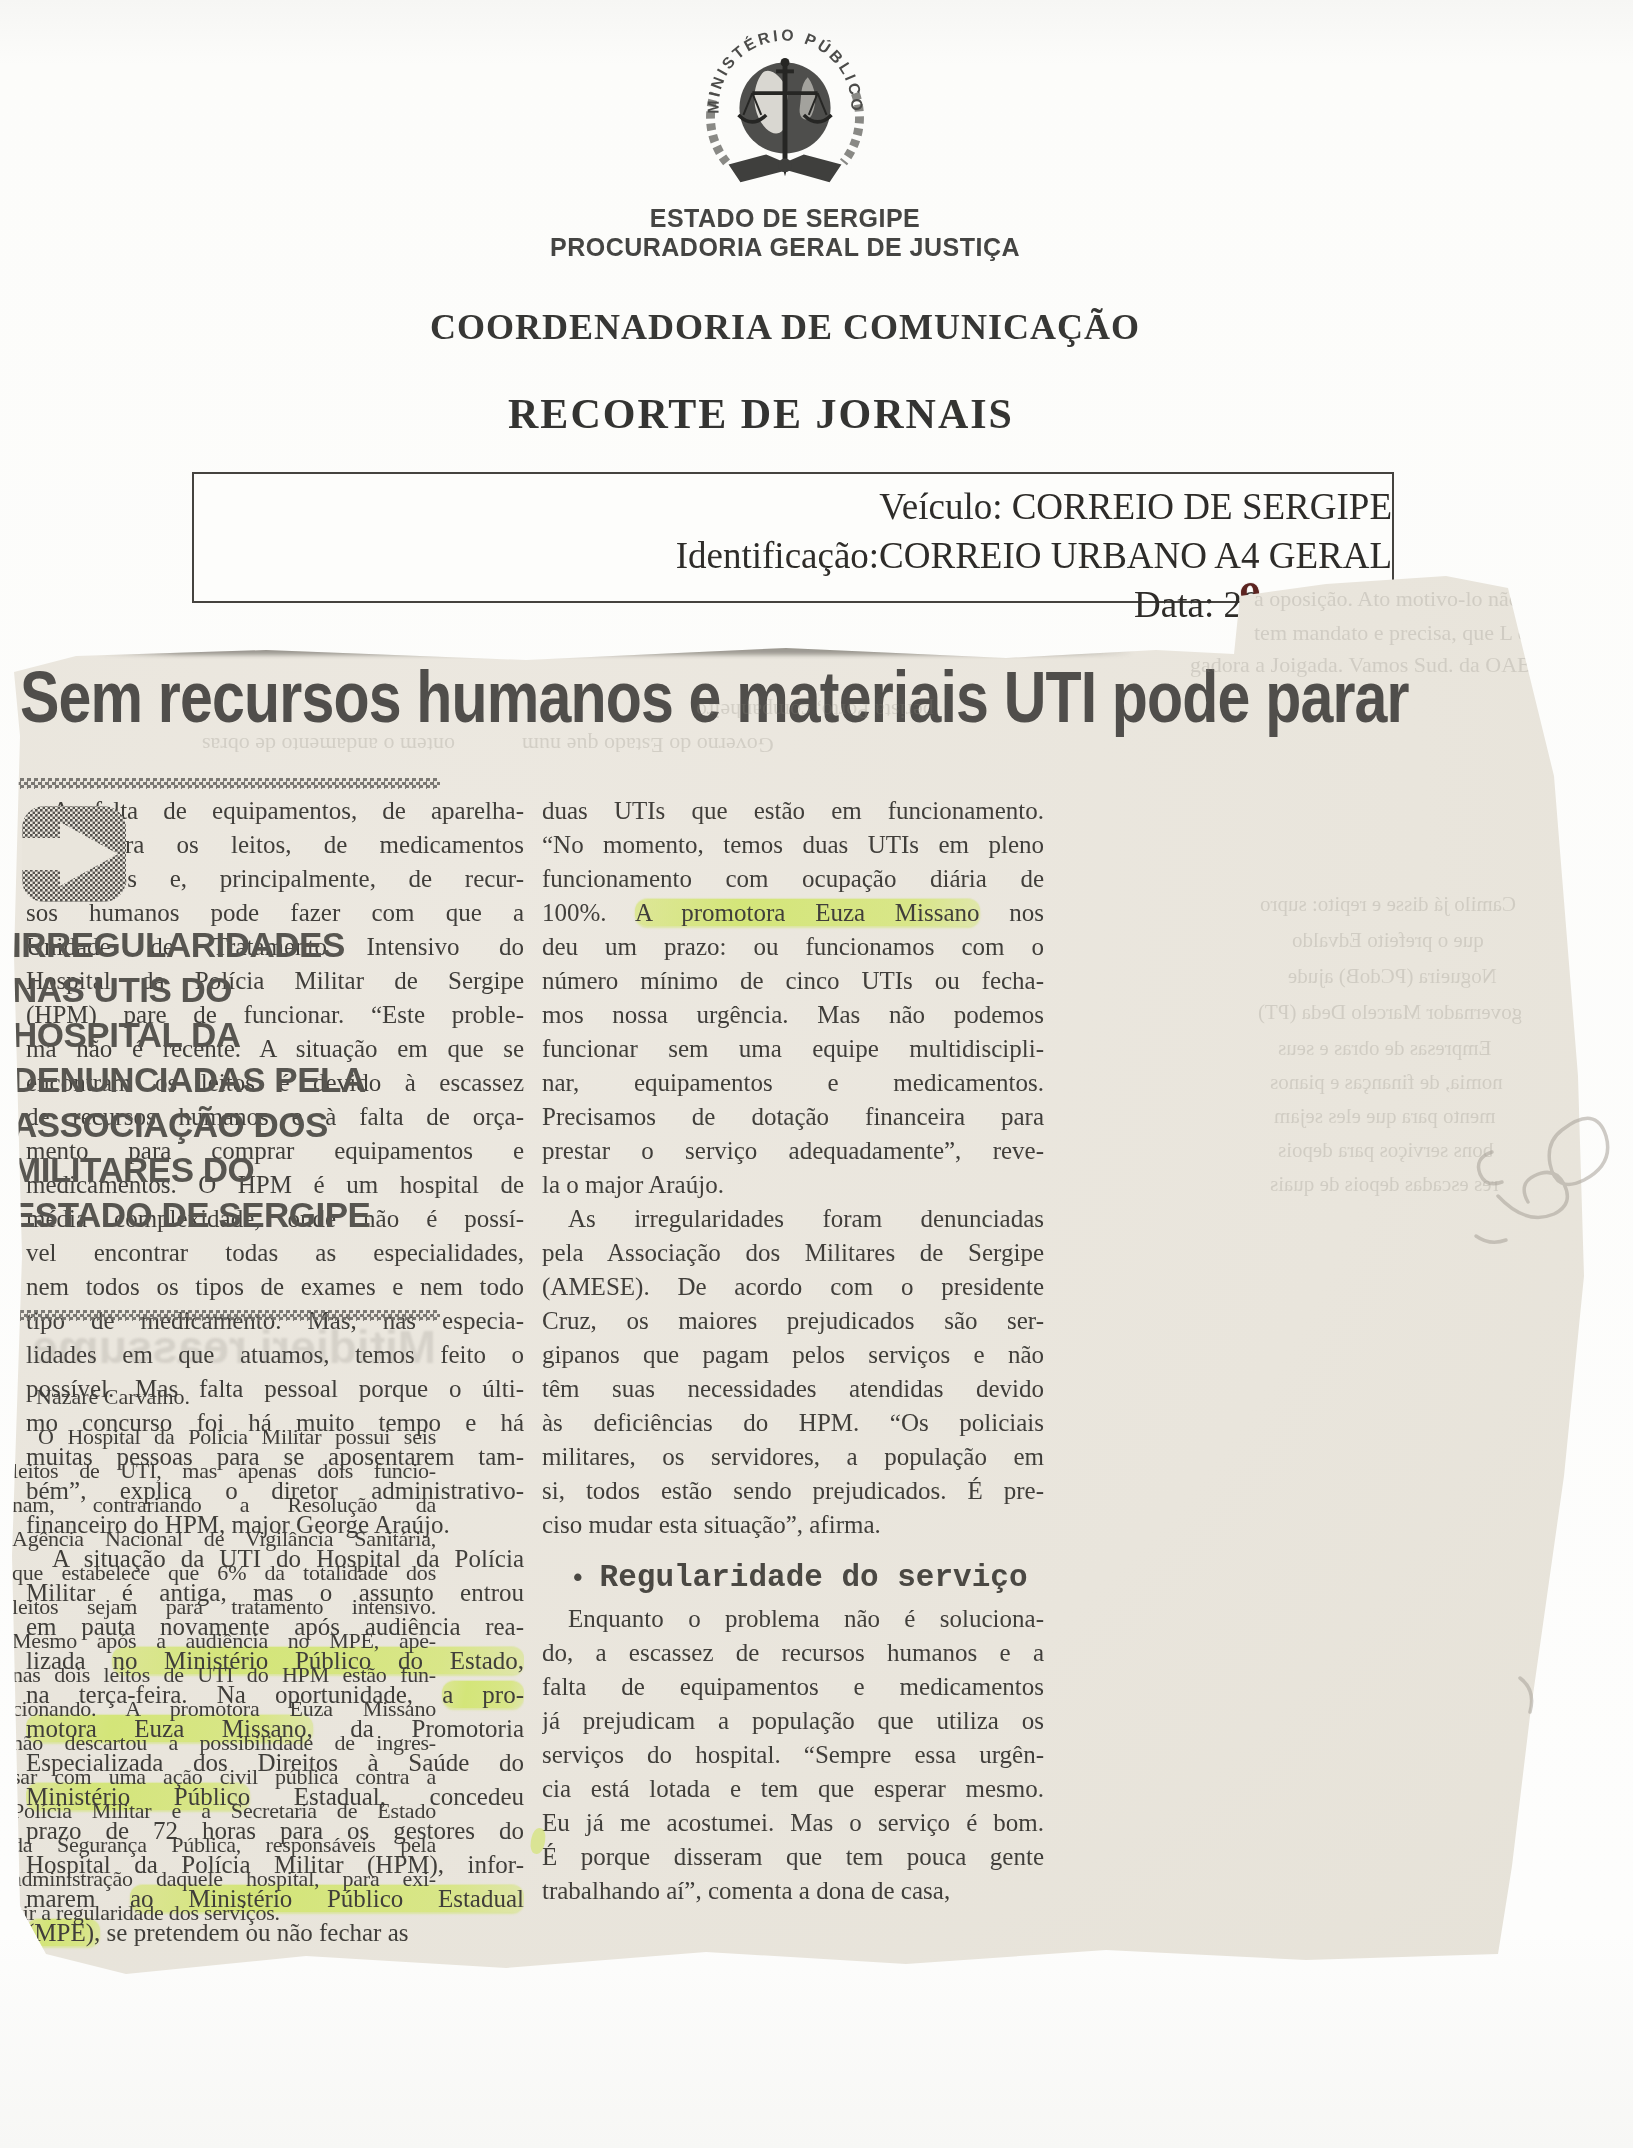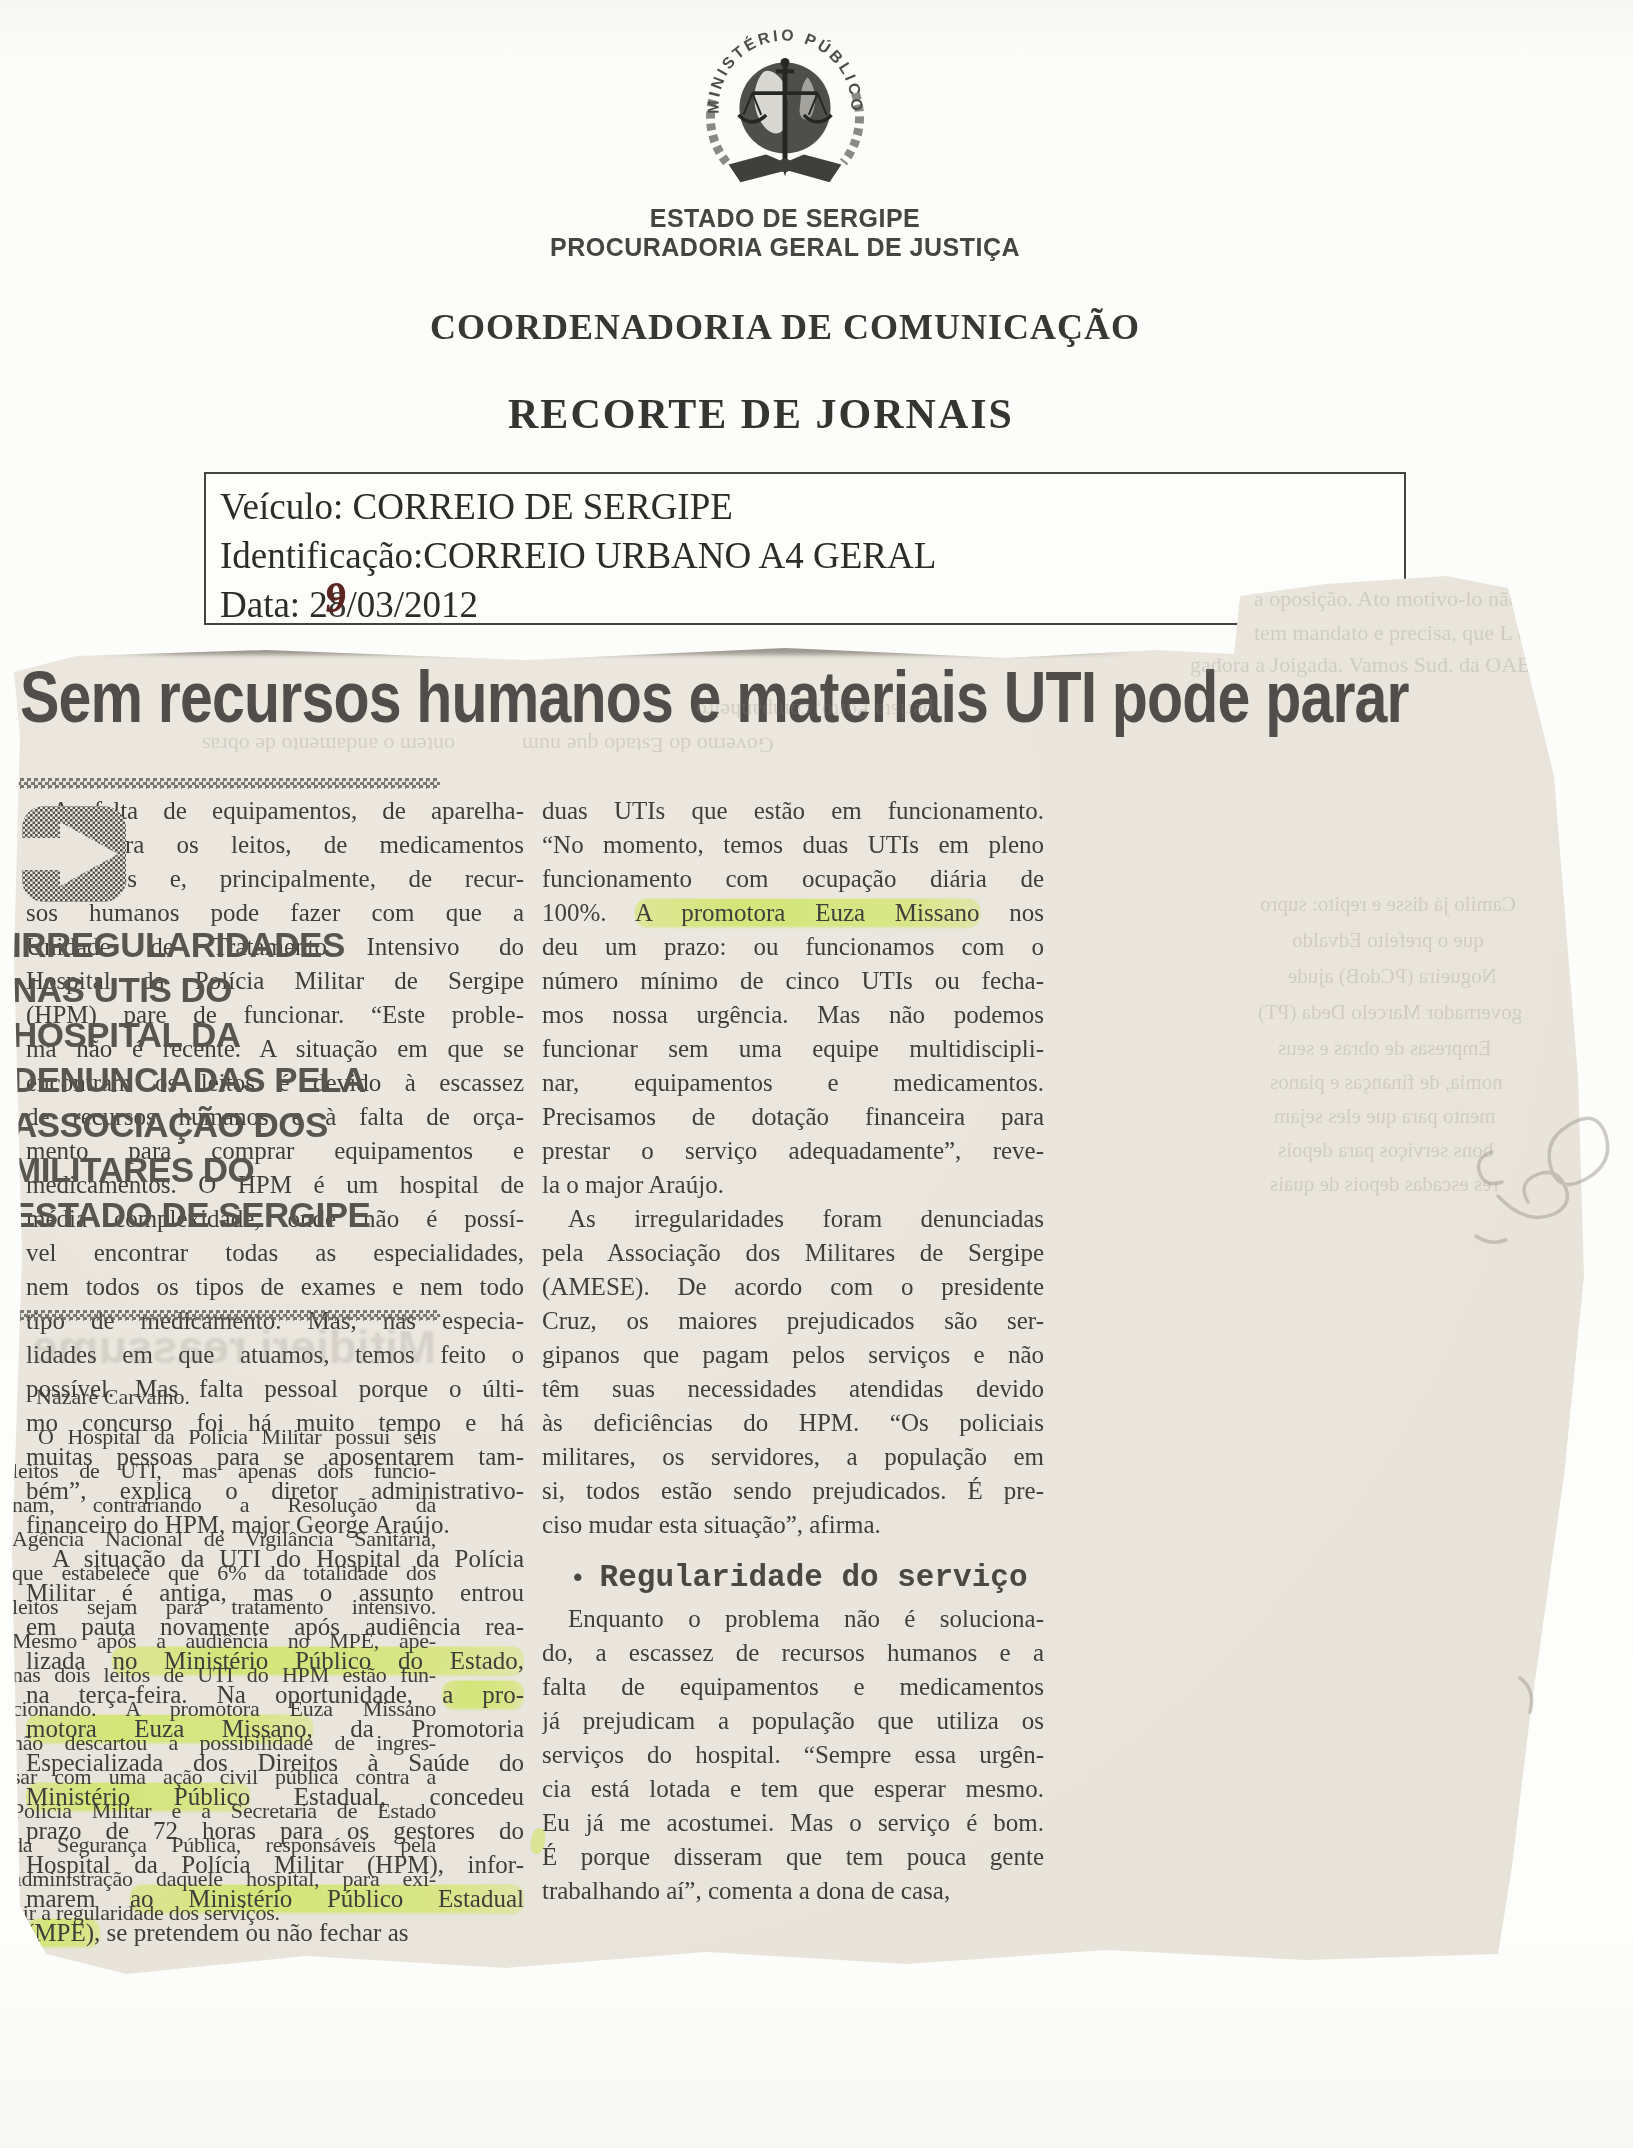--- a/index.html
+++ b/index.html
@@ -7,21 +7,21 @@
   .page{position:absolute;inset:0;background:linear-gradient(180deg,#f6f6f4 0%,#fcfcfa 3%,#fdfdfc 90%,#f7f7f5 100%);}
 
   
   .header{position:absolute;left:0;top:0;width:1570px;text-align:center;color:#3c3c3a;}
   .logo-wrap{margin:6px auto 0 auto;width:190px;height:198px;}
   .org-line{font-family:"Liberation Sans",sans-serif;font-weight:700;font-size:25px;line-height:29px;letter-spacing:.5px;color:#454543;}
   .dept{margin-top:44px;font-family:"Liberation Serif",serif;font-weight:700;font-size:36px;letter-spacing:1px;color:#373735;}
   .doctype{margin-top:42px;margin-left:-48px;font-family:"Liberation Serif",serif;font-weight:700;font-size:42px;letter-spacing:2px;color:#343432;}
 
   
-  .idbox{position:absolute;left:204px;top:472px;width:1202px;height:153px;border:2px solid #45433f;background:#fdfdfb;box-sizing:border-box;padding:8px 0 0 14px;font-size:37px;line-height:49px;color:#2e2c29;}
+  .idbox{position:absolute;left:192px;top:472px;width:1202px;height:131px;border:2px solid #45433f;background:#fdfdfb;box-sizing:border-box;padding:8px 0 0 14px;font-size:37px;line-height:49px;color:#2e2c29;text-align:right;}
   .ow{position:relative;display:inline-block;}
   .ow .printed{color:#3a3835;}
   .ow .hand{position:absolute;left:-3px;top:-7px;font-weight:700;font-style:italic;color:#5c2420;font-size:42px;transform:rotate(-4deg);text-shadow:0 0 1px #5c2420;}
 
   
   .clipping{position:absolute;left:6px;top:556px;width:1580px;height:1440px;background:
     radial-gradient(ellipse at 30% 20%, #ece8e0 0%, #e9e5dc 60%, #e6e2d8 100%);
     clip-path:polygon(8px 116px,70px 100px,260px 94px,520px 104px,780px 92px,1000px 102px,1150px 94px,1228px 98px,1234px 40px,1320px 28px,1440px 20px,1502px 32px,1548px 220px,1572px 520px,1578px 720px,1558px 920px,1524px 1160px,1506px 1310px,1492px 1398px,1300px 1404px,1100px 1394px,900px 1408px,700px 1396px,500px 1412px,300px 1400px,120px 1418px,40px 1398px,14px 1350px,6px 1000px,16px 700px,8px 400px,14px 180px);}
   .smudge{position:absolute;left:89px;top:88px;width:1040px;height:11px;background:linear-gradient(90deg,transparent,#57544e 8%,#615e57 50%,#57544e 90%,transparent);opacity:.55;filter:blur(2px);border-radius:6px;}
 

